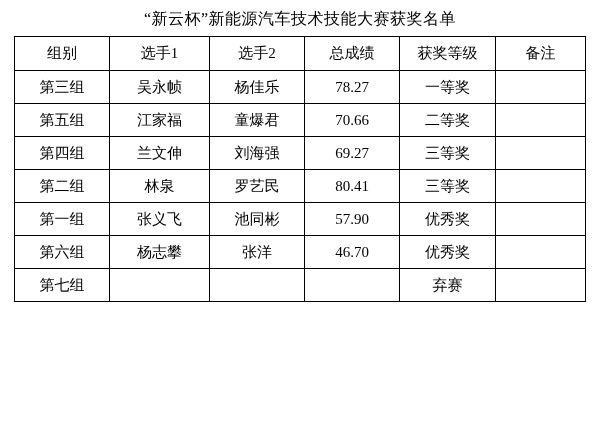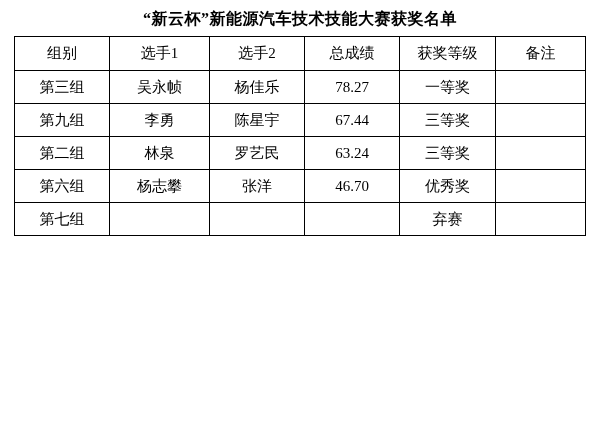--- a/index.html
+++ b/index.html
@@ -17,21 +17,21 @@
   .page {
     width: 600px;
     height: 428px;
     box-sizing: border-box;
     padding: 0;
     position: relative;
   }
   .doc-title {
     text-align: center;
     font-size: 16px;
-    font-weight: bold;
+    font-weight: normal;
     letter-spacing: 0.5px;
     padding-top: 9px;
     padding-bottom: 8px;
     line-height: 1.2;
     font-family: "Liberation Serif", "DejaVu Serif", serif;
   }
   table.award-table {
     border-collapse: collapse;
     width: 571px;
     margin: 0 auto;
@@ -91,40 +91,56 @@
       <tr>
         <td>第三组</td>
         <td>吴永帧</td>
         <td>杨佳乐</td>
         <td class="num">78.27</td>
         <td>一等奖</td>
         <td></td>
       </tr>
 
 
+      <tr>
+        <td>第五组</td>
+        <td>江家福</td>
+        <td>童爆君</td>
+        <td class="num">70.66</td>
+        <td>二等奖</td>
+        <td></td>
+      </tr>
+
+      <tr>
+        <td>第四组</td>
+        <td>兰文伸</td>
+        <td>刘海强</td>
+        <td class="num">69.27</td>
+        <td>三等奖</td>
+        <td></td>
+      </tr>
 
 
       <tr>
-        <td>第九组</td>
-        <td>李勇</td>
-        <td>陈星宇</td>
-        <td class="num">67.44</td>
+        <td>第二组</td>
+        <td>林泉</td>
+        <td>罗艺民</td>
+        <td class="num">80.41</td>
         <td>三等奖</td>
         <td></td>
       </tr>
 
       <tr>
-        <td>第二组</td>
-        <td>林泉</td>
-        <td>罗艺民</td>
-        <td class="num">63.24</td>
-        <td>三等奖</td>
+        <td>第一组</td>
+        <td>张义飞</td>
+        <td>池同彬</td>
+        <td class="num">57.90</td>
+        <td>优秀奖</td>
         <td></td>
       </tr>
-
 
 
       <tr>
         <td>第六组</td>
         <td>杨志攀</td>
         <td>张洋</td>
         <td class="num">46.70</td>
         <td>优秀奖</td>
         <td></td>
       </tr>

